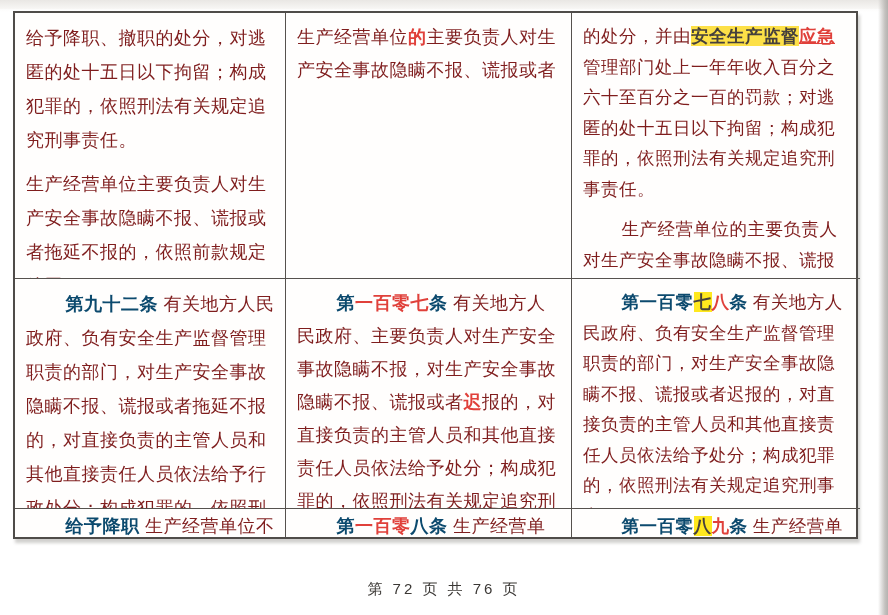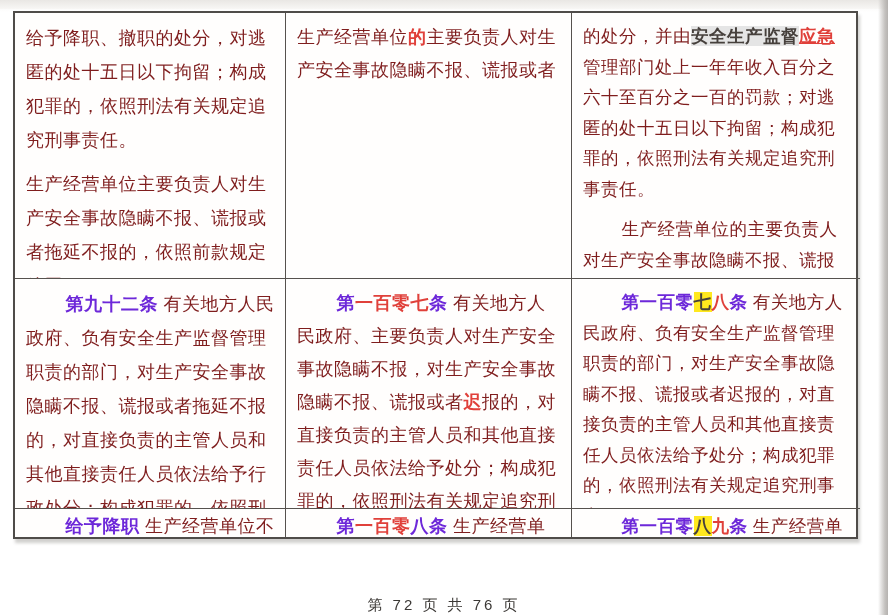--- a/index.html
+++ b/index.html
@@ -54,26 +54,26 @@
     letter-spacing: .5px;
   }
   .cell.last-col { border-right: none; }
   .cell.last-row { border-bottom: none; }
   .cell p { margin: 4px 0 10px 0; }
   .cell p.indent { text-indent: 2.2em; }
   .col-2 { line-height: 33px; }
   .col-3 { line-height: 30.5px; font-size: 17.5px; }
   .row-3 { line-height: 25px; padding-top: 1px; }
   .run-n { color: #7f1d1d; text-align: right; }
-  .run-b { color: #6d28d9; font-weight: 700; }
+  .run-b { color: #0c4a6e; font-weight: 700; }
   .run-r { font-weight: 700; }
   .run-h { font-weight: 700; }
   .footer {
     position: absolute;
-    left: 0; top: 596px;
+    left: 0; top: 580px;
     width: 888px;
     text-align: center;
     font-size: 15px;
     color: #3b3835;
     letter-spacing: 3px;
   }
 </style>
 </head>
 <body>
 
@@ -83,21 +83,21 @@
 
   <div class="lawtable">
     <div class="cell col-1">
         <p><span class="run-n">给予降职、撤职的处分，对逃匿的处十五日以下拘留；构成犯罪的，依照刑法有关规定追究刑事责任。</span></p>
         <p><span class="run-n">生产经营单位主要负责人对生产安全事故隐瞒不报、谎报或者拖延不报的，依照前款规定处罚。</span></p>
       </div>
     <div class="cell col-2">
         <p><span class="run-n">生产经营单位</span><span class="run-r" style="color: rgb(224, 64, 58);">的</span><span class="run-n">主要负责人对生产安全事故隐瞒不报、谎报或者</span></p>
       </div>
     <div class="cell col-3 last-col">
-        <p><span class="run-n">的处分，并由</span><span class="run-h" style="background: #e5e5e5;">安全生产监督</span><span class="run-r" style="color: rgb(224, 64, 58); text-decoration: underline;">应急</span><span class="run-n">管理部门处上一年年收入百分之六十至百分之一百的罚款；对逃匿的处十五日以下拘留；构成犯罪的，依照刑法有关规定追究刑事责任。</span></p>
+        <p><span class="run-n">的处分，并由</span><span class="run-h" style="background: #fde047;">安全生产监督</span><span class="run-r" style="color: rgb(224, 64, 58); text-decoration: underline;">应急</span><span class="run-n">管理部门处上一年年收入百分之六十至百分之一百的罚款；对逃匿的处十五日以下拘留；构成犯罪的，依照刑法有关规定追究刑事责任。</span></p>
         <p class="indent"><span class="run-n">生产经营单位的主要负责人对生产安全事故隐瞒不报、谎报或者迟报的，依照前款规定处罚。</span></p>
       </div>
 
     <div class="cell col-1">
         <p class="indent"><span class="run-b">第九十二条</span><span class="run-n"> 有关地方人民政府、负有安全生产监督管理职责的部门，对生产安全事故隐瞒不报、谎报或者拖延不报的，对直接负责的主管人员和其他直接责任人员依法给予行政处分；构成犯罪的，依照刑法有关规定追究刑事责任。</span></p>
       </div>
     <div class="cell col-2">
         <p class="indent"><span class="run-b">第</span><span class="run-r" style="color: rgb(224, 64, 58);">一百零七</span><span class="run-b">条</span><span class="run-n"> 有关地方人民政府、主要负责人对生产安全事故隐瞒不报，对生产安全事故隐瞒不报、谎报或者</span><span class="run-r" style="color: rgb(224, 64, 58);">迟</span><span class="run-n">报的，对直接负责的主管人员和其他直接责任人员依法给予处分；构成犯罪的，依照刑法有关规定追究刑事责任。</span></p>
       </div>
     <div class="cell col-3 last-col">

